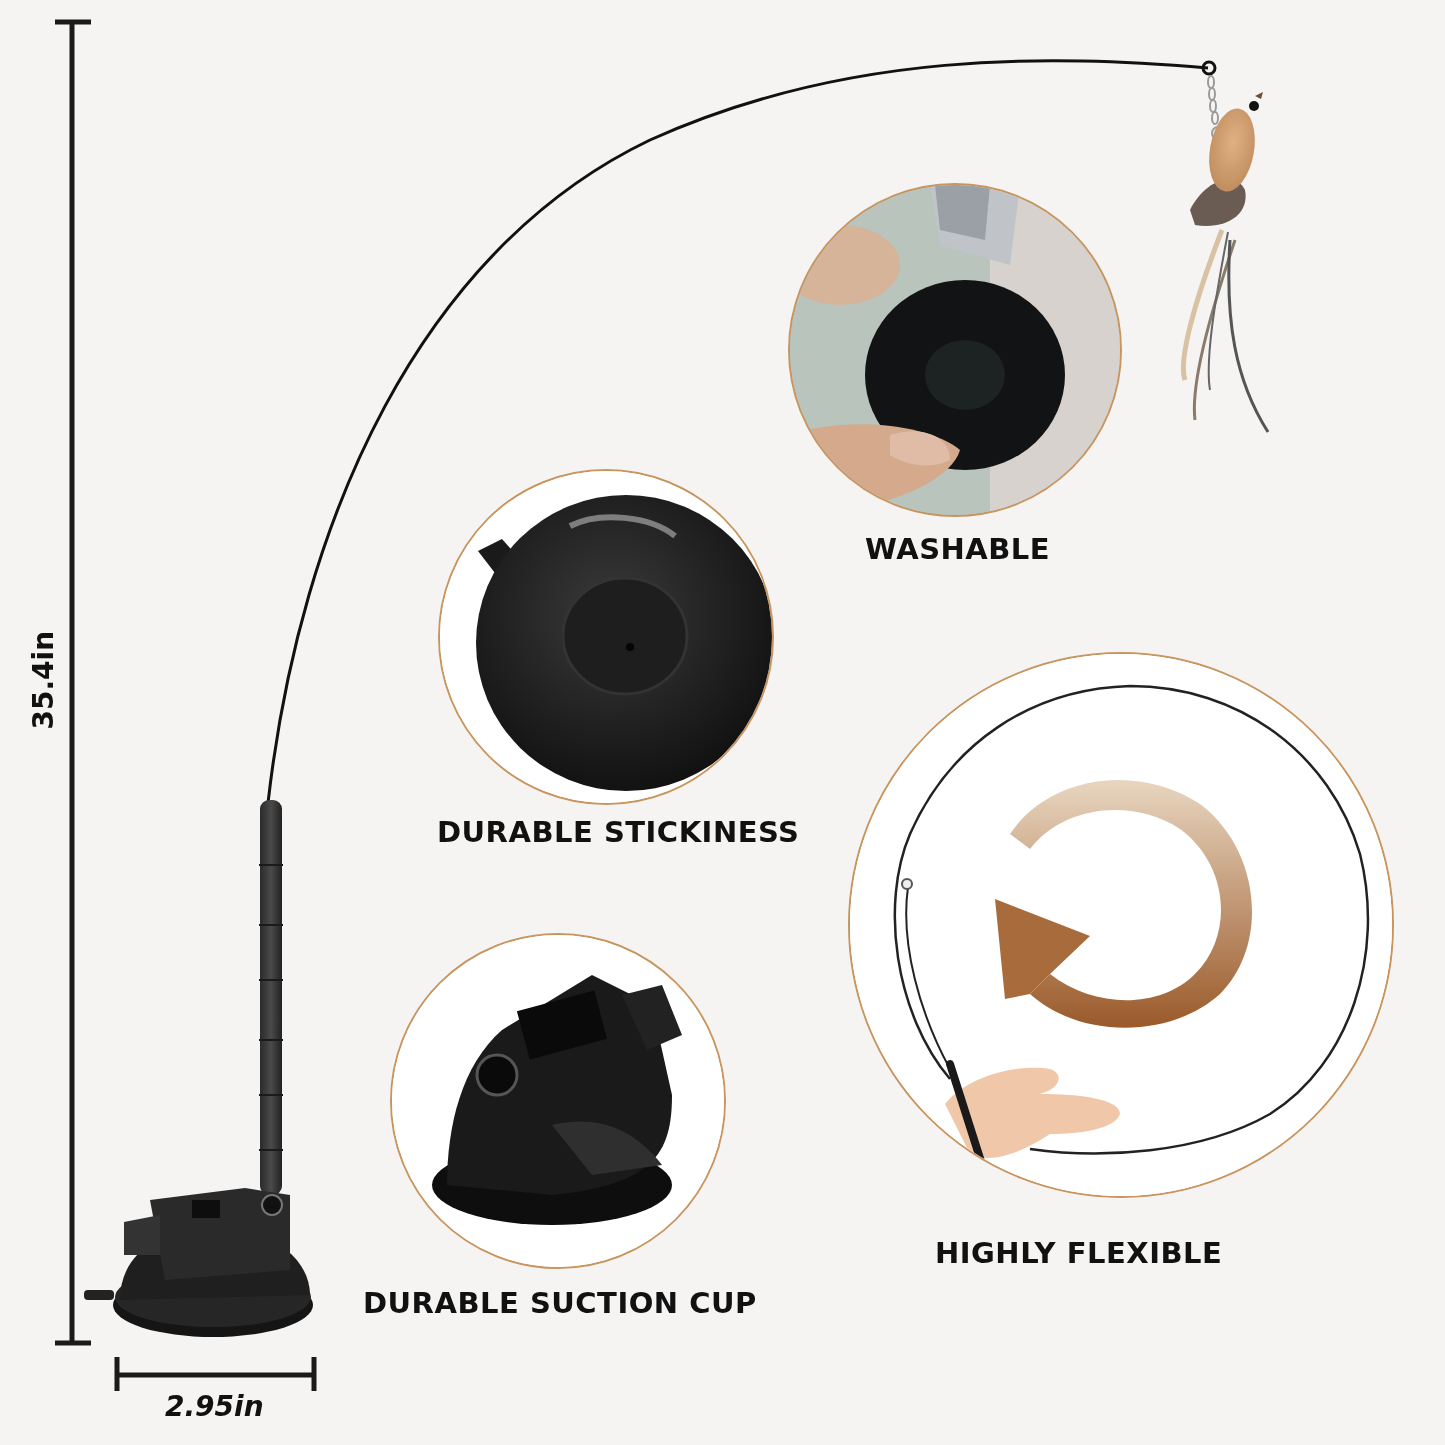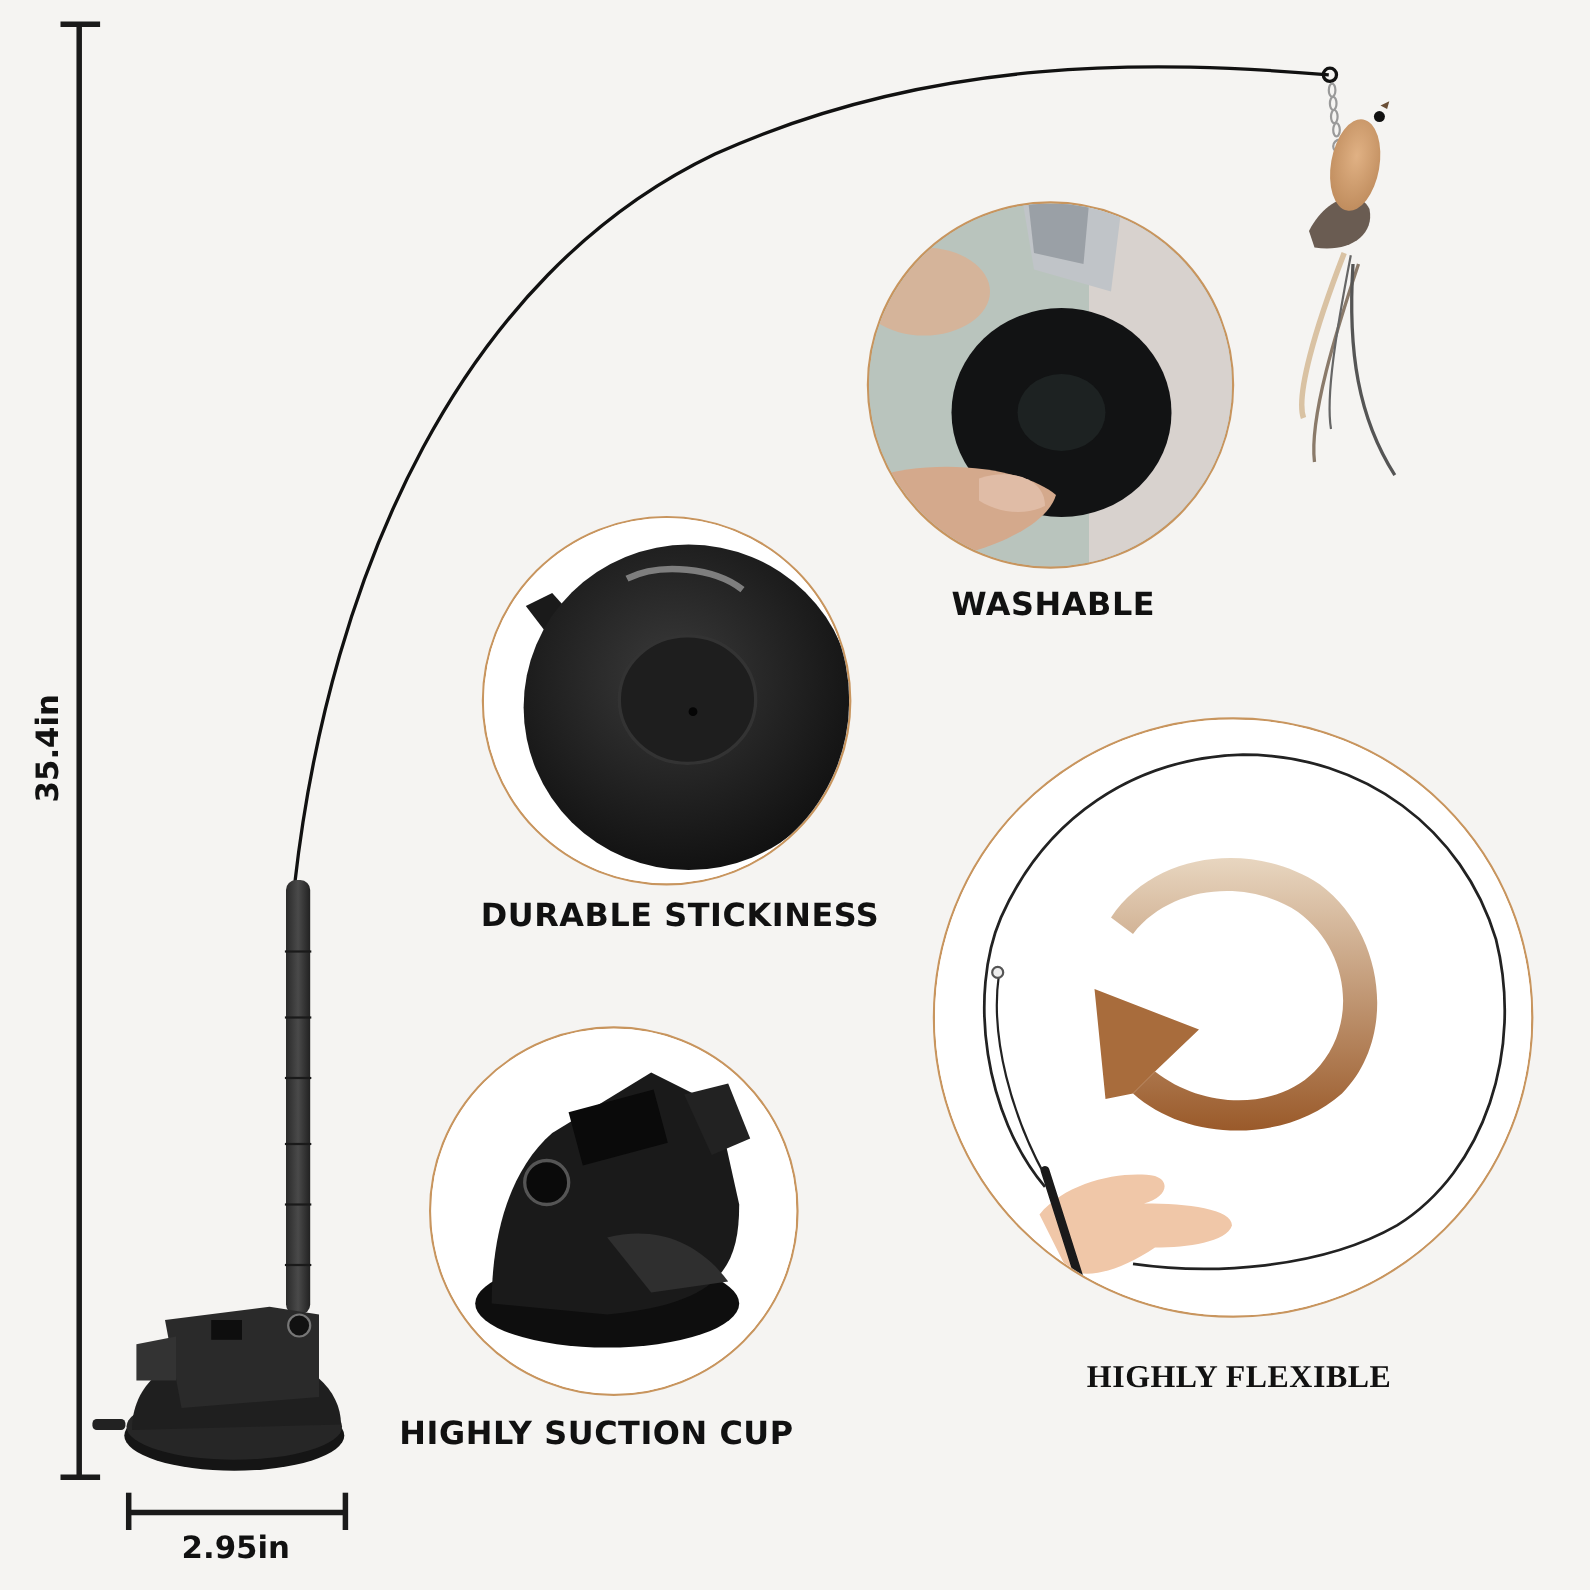--- a/index.html
+++ b/index.html
@@ -46,21 +46,21 @@
   <line x1="55" y1="22" x2="91" y2="22" stroke="#1a1a1a" stroke-width="5"></line>
   <line x1="72" y1="22" x2="72" y2="1343" stroke="#1a1a1a" stroke-width="5"></line>
   <line x1="55" y1="1343" x2="91" y2="1343" stroke="#1a1a1a" stroke-width="5"></line>
 
   <line x1="117" y1="1357" x2="117" y2="1391" stroke="#1a1a1a" stroke-width="5"></line>
   <line x1="117" y1="1375" x2="314" y2="1375" stroke="#1a1a1a" stroke-width="5"></line>
   <line x1="314" y1="1357" x2="314" y2="1391" stroke="#1a1a1a" stroke-width="5"></line>
 </svg>
 
 <div class="dim-label dim-vertical" style="left:-2px; top:668px; width:90px; text-align:center;">35.4in</div>
-<div class="dim-label" style="left:165px; top:1390px;">2.95in</div>
+<div class="dim-label" style="left:165px; top:1390px;font-style:italic;">2.95in</div>
 
 <svg class="layer" viewBox="0 0 1445 1445">
   <defs>
     <linearGradient id="wandGrad" x1="0" x2="1">
       <stop offset="0" stop-color="#2a2a2a"></stop>
       <stop offset="0.5" stop-color="#4a4a4a"></stop>
       <stop offset="1" stop-color="#222"></stop>
     </linearGradient>
     <radialGradient id="birdBody" cx="0.5" cy="0.4" r="0.6">
       <stop offset="0" stop-color="#e0b184"></stop>
@@ -151,21 +151,21 @@
   <svg width="332" height="332" viewBox="0 0 332 332">
     <rect width="332" height="332" fill="#fff"></rect>
     <ellipse cx="160" cy="250" rx="120" ry="40" fill="#0e0e0e"></ellipse>
     <path d="M55 250 C 55 190, 70 130, 110 95 L 200 40 L 260 70 L 280 160 C 280 220, 260 250, 160 260 Z" fill="#1a1a1a"></path>
     <path d="M230 60 l40 -10 l20 50 l-35 15 z" fill="#222"></path>
     <rect x="130" y="65" width="80" height="50" fill="#0a0a0a" transform="rotate(-15 170 90)"></rect>
     <circle cx="105" cy="140" r="20" fill="#0a0a0a" stroke="#555" stroke-width="3"></circle>
     <path d="M160 190 C 200 180, 240 190, 270 230 L 200 240 Z" fill="#2f2f2f"></path>
   </svg>
 </div>
-<div class="label" style="left:363px; top:1286px;">HIGHLY SUCTION CUP</div>
+<div class="label" style="left:363px; top:1286px;">DURABLE SUCTION CUP</div>
 
 <div class="circle" style="left:848px; top:652px; width:542px; height:542px;">
   <svg width="542" height="542" viewBox="0 0 542 542">
     <defs>
       <linearGradient id="arrowGrad" x1="0" y1="0" x2="0" y2="1">
         <stop offset="0" stop-color="#e8d6c0"></stop>
         <stop offset="1" stop-color="#9a5a2a"></stop>
       </linearGradient>
     </defs>
     <rect width="542" height="542" fill="#fff"></rect>
@@ -176,13 +176,13 @@
 
     <g>
       <path d="M160 180 C 200 120, 290 110, 350 150 C 410 195, 420 290, 370 340 C 320 385, 230 385, 180 340 L 200 320 C 245 355, 310 355, 345 320 C 385 280, 378 210, 330 175 C 285 145, 215 150, 180 195 Z" fill="url(#arrowGrad)"></path>
       <path d="M145 245 L 240 282 L 200 320 L 180 340 L 155 345 Z" fill="#a86c3c"></path>
     </g>
 
     <path d="M95 450 C 120 420, 170 410, 200 415 C 215 420, 210 435, 190 440 C 230 440, 270 445, 270 460 C 265 475, 230 480, 200 480 C 170 500, 140 510, 120 500 Z" fill="#f0c7a8"></path>
     <path d="M100 410 L 135 520" stroke="#1a1a1a" stroke-width="8" stroke-linecap="round"></path>
   </svg>
 </div>
-<div class="label" style="left:988px; top:1236px;font-family:Liberation Serif, serif;">HIGHLY FLEXIBLE</div>
+<div class="label" style="left:935px; top:1236px;">HIGHLY FLEXIBLE</div>
 
 </body></html>

